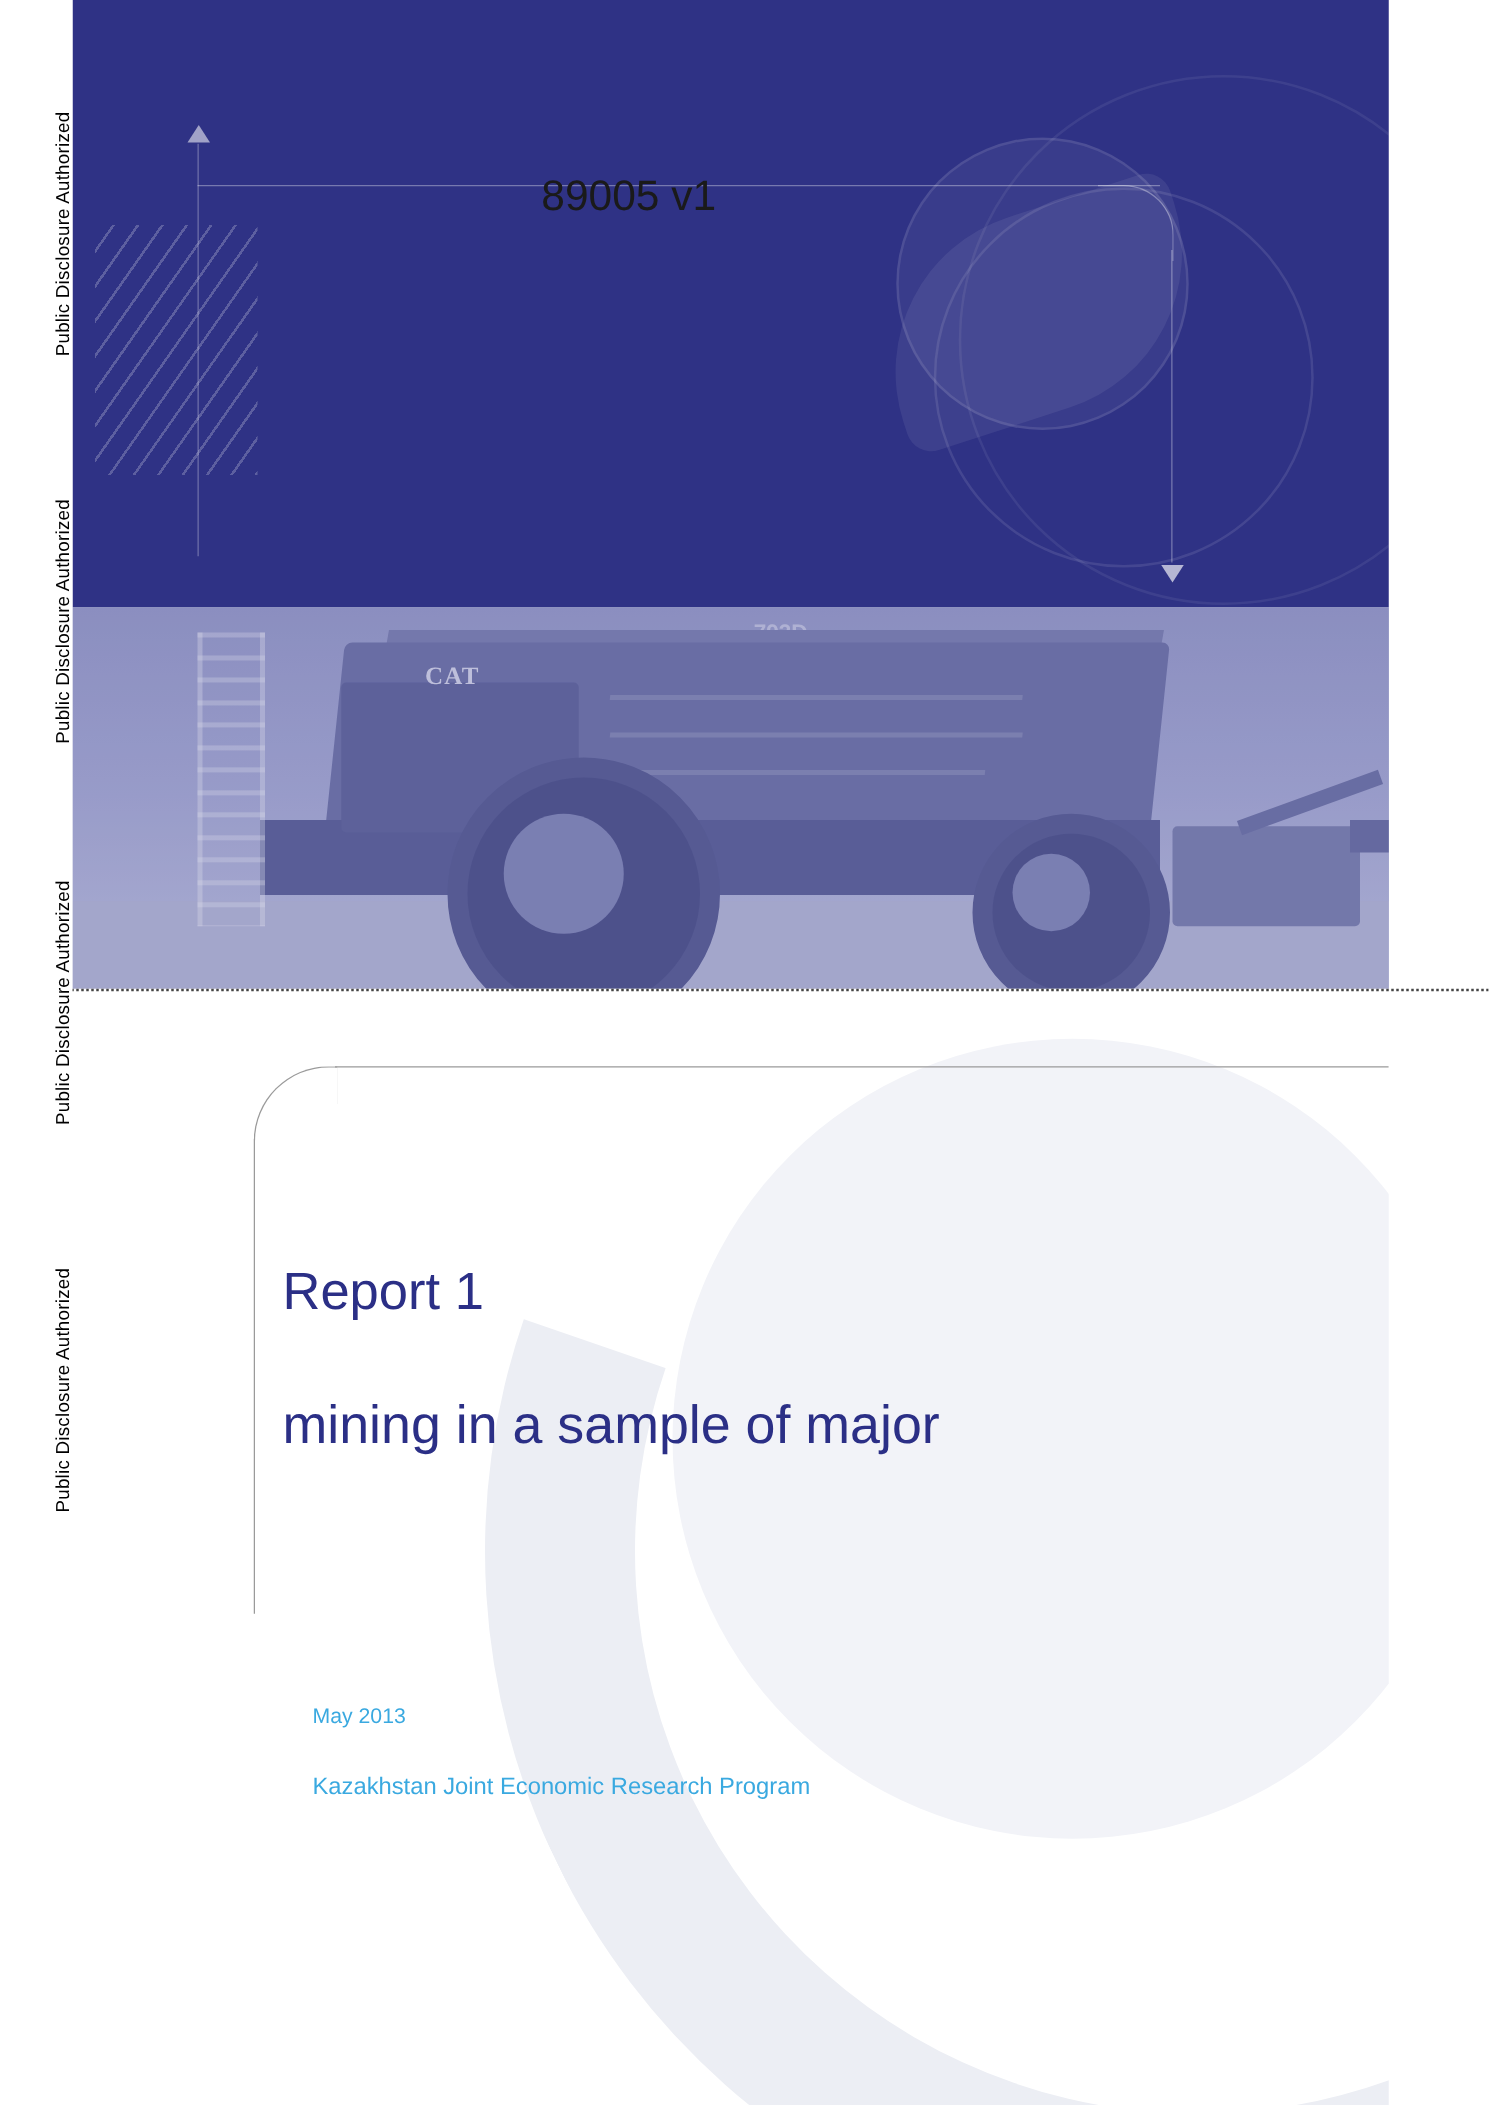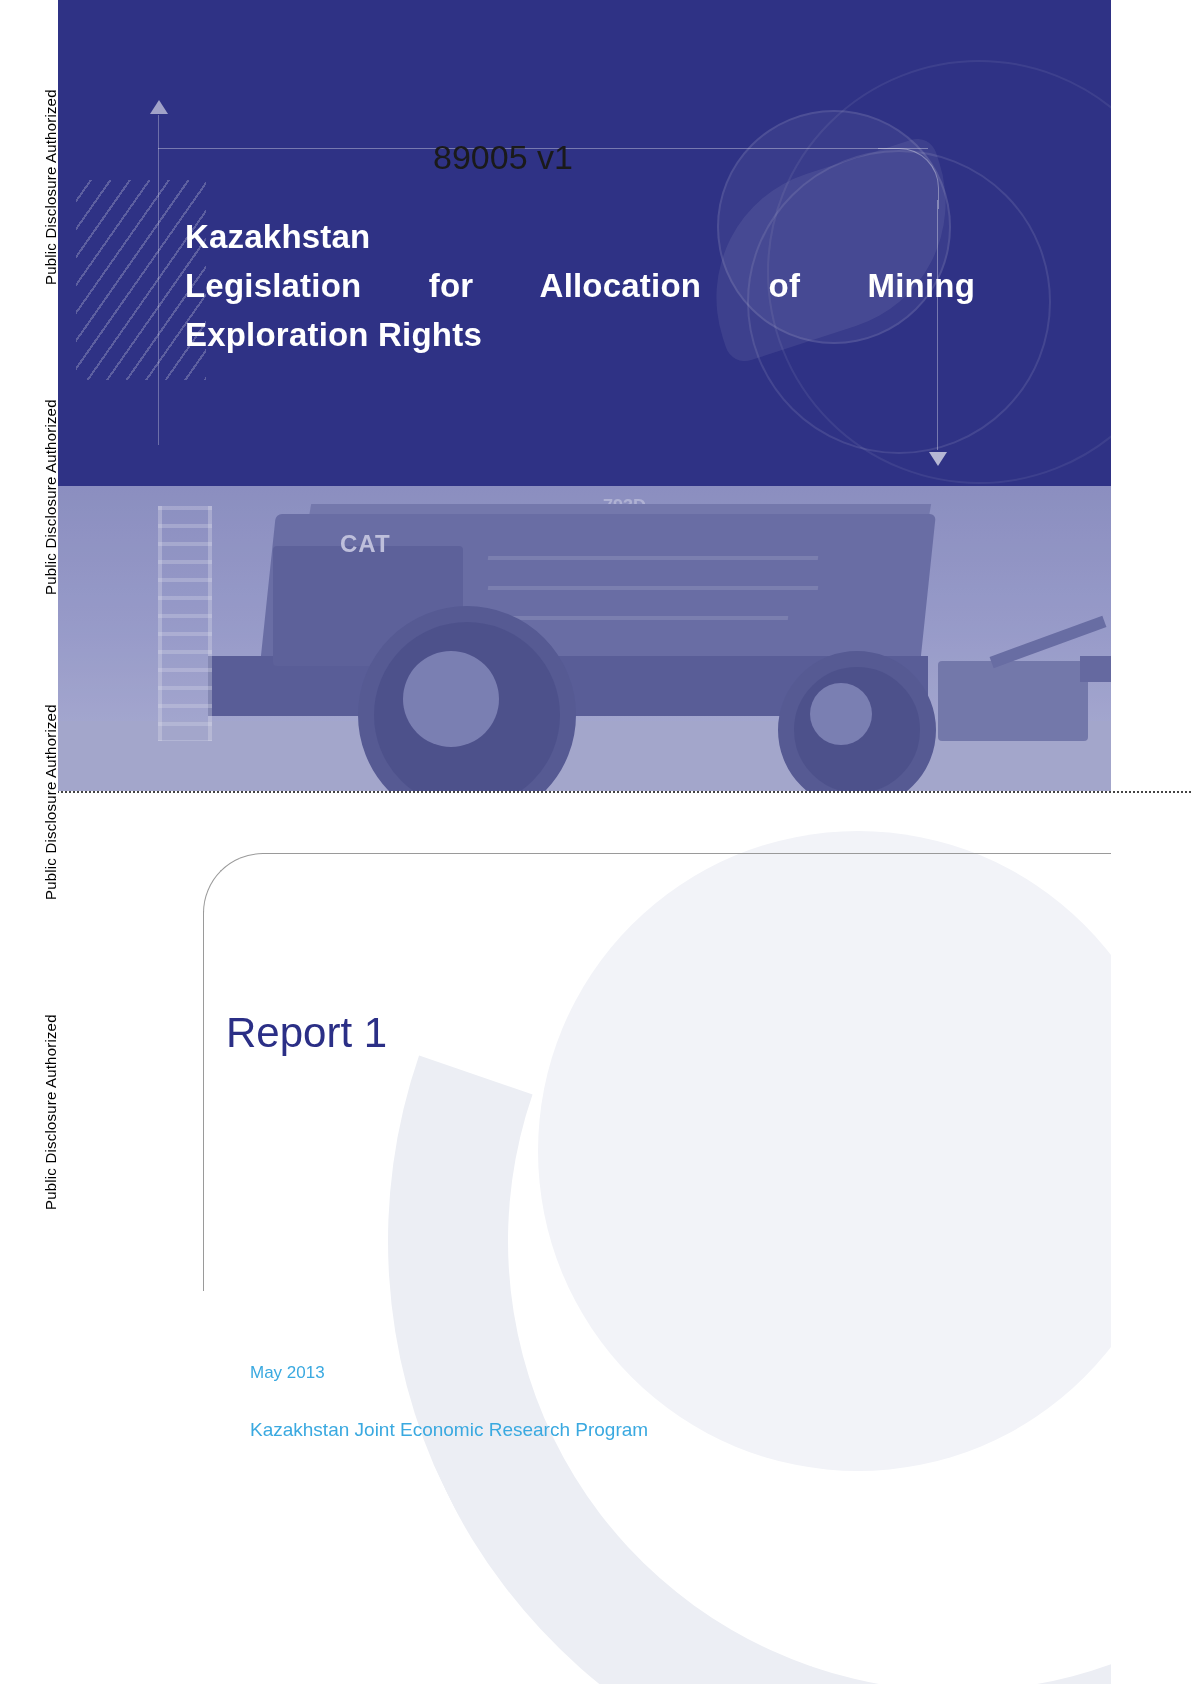--- a/index.html
+++ b/index.html
@@ -236,23 +236,23 @@
     height: 120px;
     background: #5f6399;
     border-radius: 4px;
   }
   .cat-logo {
     position: absolute;
     left: 282px;
     top: 44px;
     color: #dcdcec;
     font-weight: bold;
-    font-size: 24px;
+    font-size: 20px;
     letter-spacing: 1px;
-    font-family: Liberation Sans, sans-serif;
+    font-family: Liberation Serif, serif;
   }
   .ladder {
     position: absolute;
     left: 100px;
     top: 20px;
     width: 46px;
     height: 235px;
     background: repeating-linear-gradient(
       180deg,
       rgba(255,255,255,0.30) 0px,
@@ -435,25 +435,20 @@
     <div class="banner-deco-circle bd2"></div>
     <div class="banner-swoosh"></div>
     <div class="banner-hatch"></div>
     <div class="thin-line-h"></div>
     <div class="thin-line-corner"></div>
     <div class="thin-line-v-right"></div>
     <div class="thin-line-v-left"></div>
     <div class="tri-up"></div>
     <div class="tri-down"></div>
 
-    <div class="banner-title">
-      <div class="line-plain">Kazakhstan</div>
-      <div class="line-justify">Legislation for Allocation of Mining</div>
-      <div class="line-plain">Exploration Rights</div>
-    </div>
   </div>
 
   <div class="doc-number">89005 v1</div>
 
   <div class="photo-band">
     <div class="sky"></div>
     <div class="ground"></div>
     <div class="band-number">793D</div>
     <div class="truck-bed-top"></div>
     <div class="truck-bed"></div>
@@ -479,19 +474,20 @@
   <div class="lower">
     <div class="grey-swoosh2"></div>
     <div class="grey-swoosh"></div>
     <div class="lower-rule"></div>
     <div class="lower-corner"></div>
     <div class="lower-vline"></div>
 
     <div class="report-label">Report 1</div>
 
     <div class="report-title">
+      <div>mining in a sample of major</div>
     </div>
 
     <div class="report-date">May 2013</div>
     <div class="report-program">Kazakhstan Joint Economic Research Program</div>
   </div>
 
 </div>
 
 </body></html>

